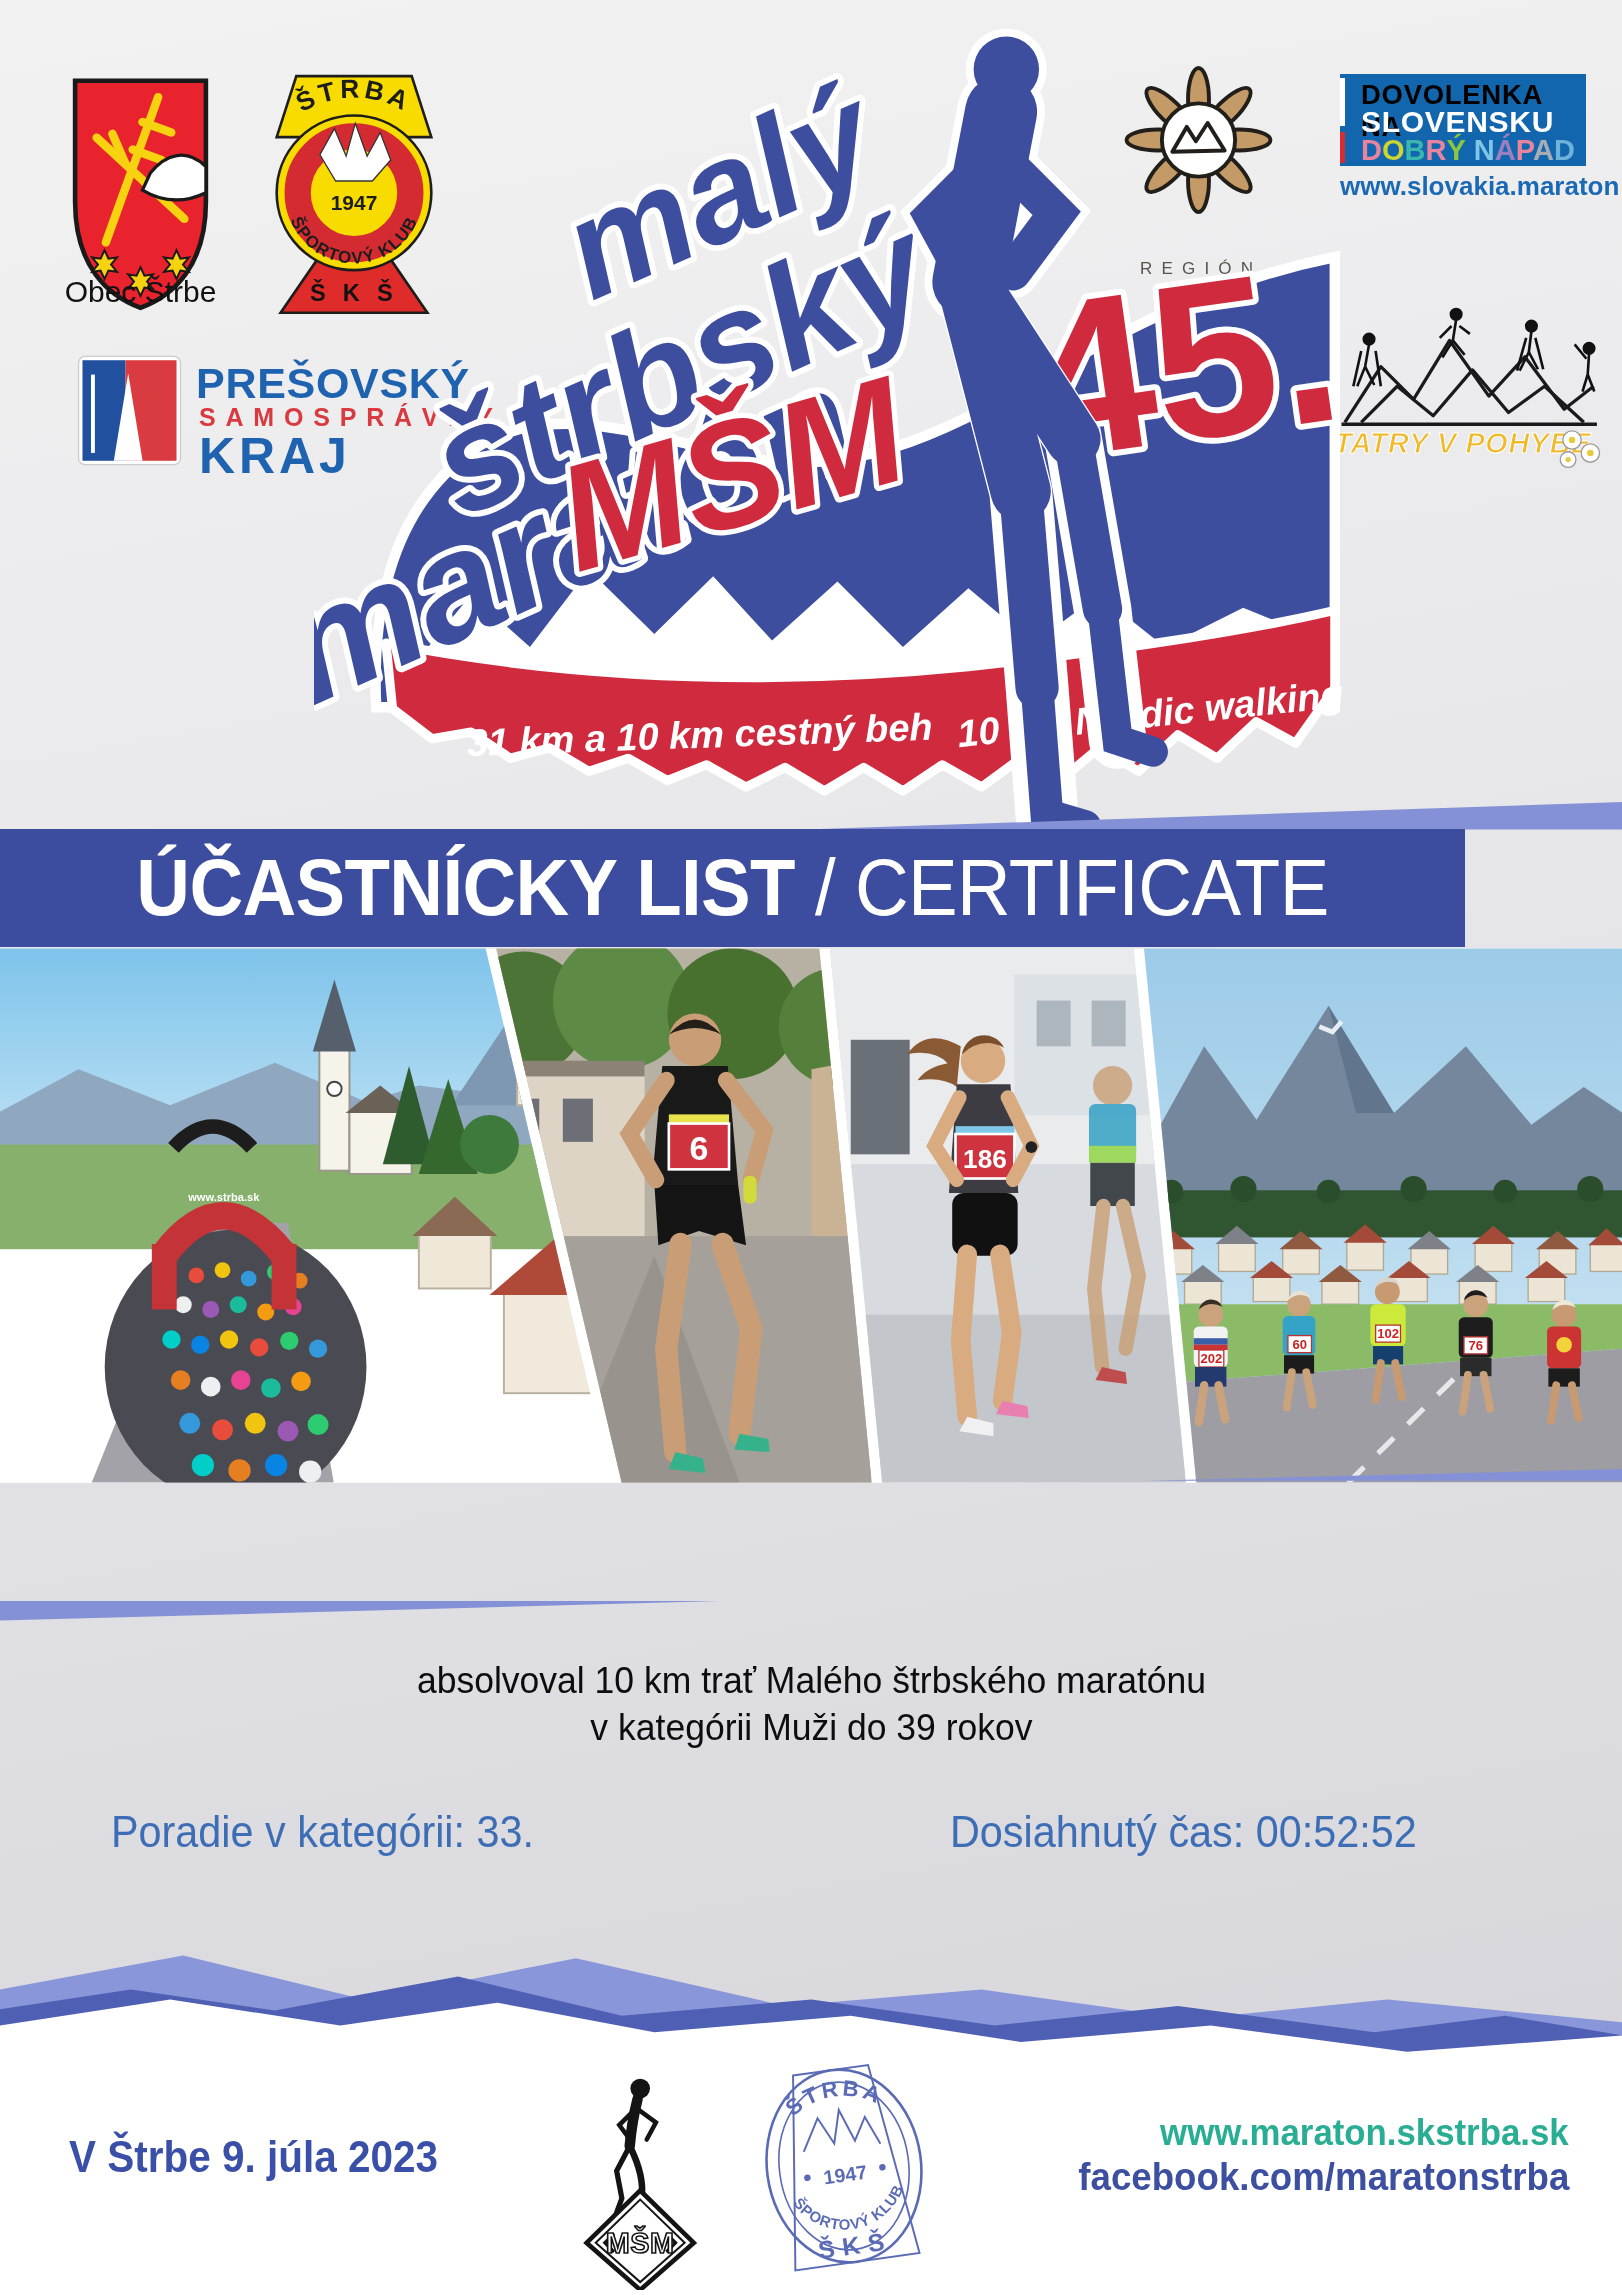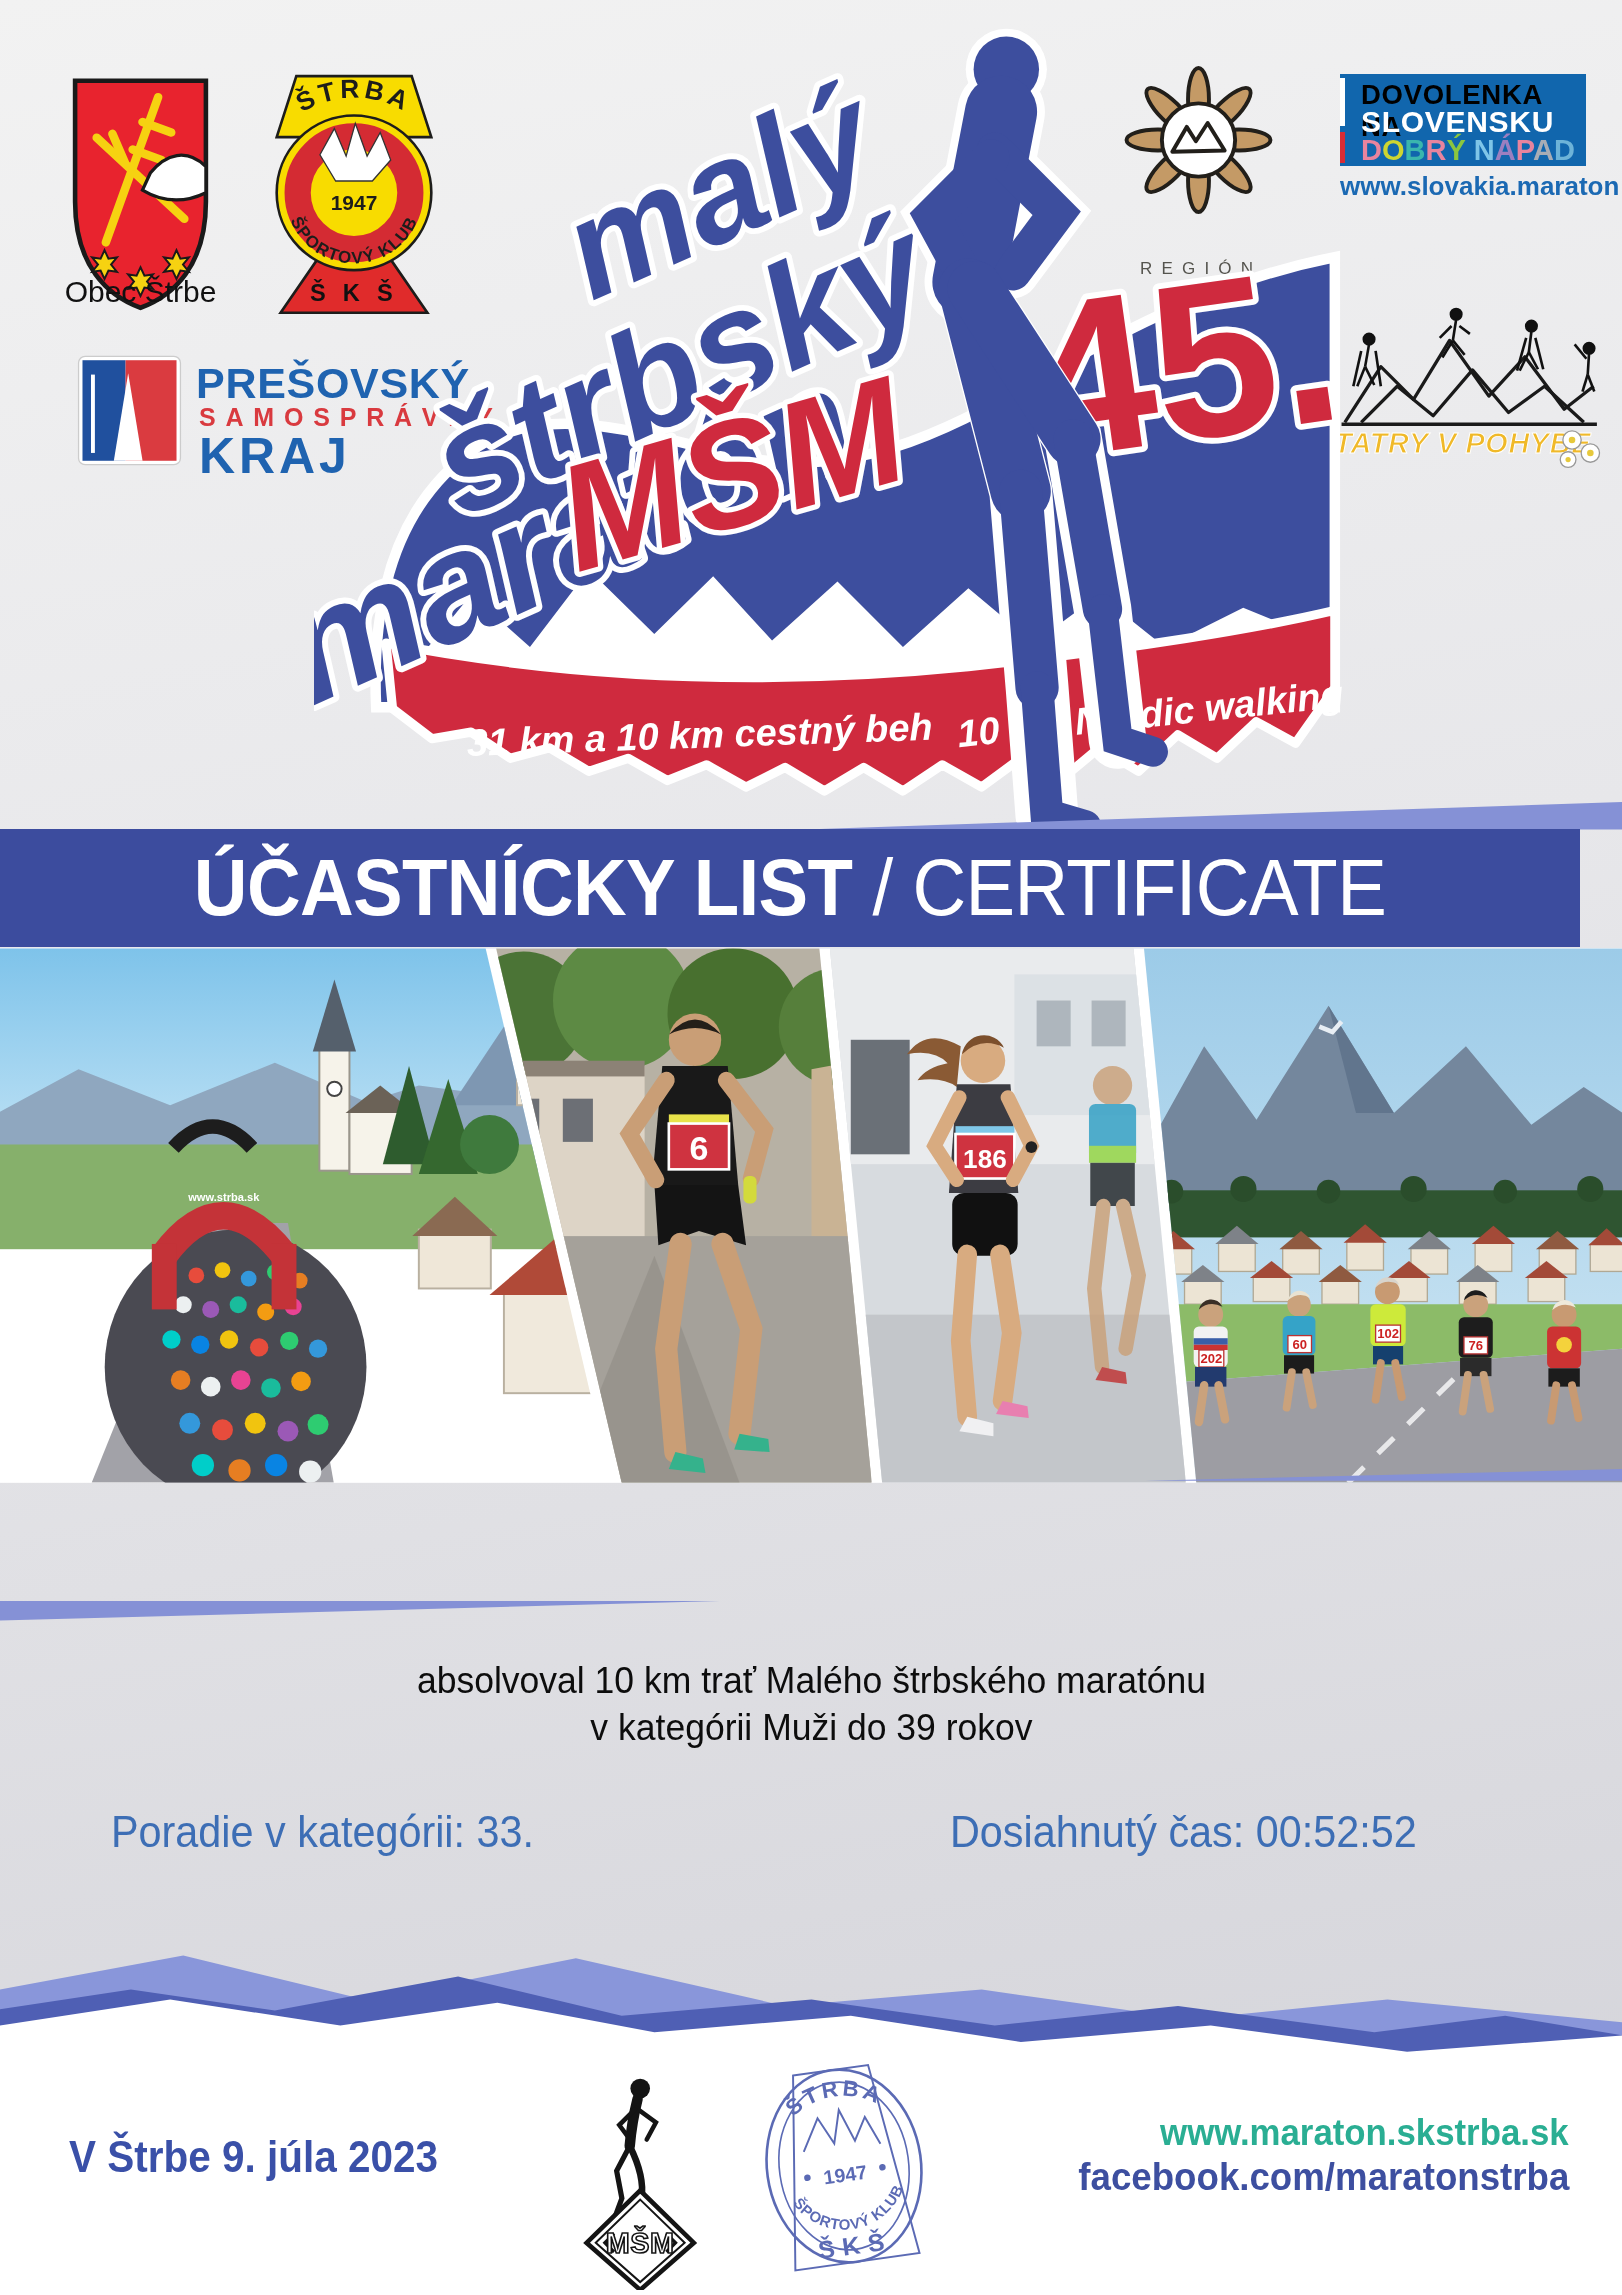--- a/index.html
+++ b/index.html
@@ -192,21 +192,21 @@
         <path d="M1080,720 L1105,1020" stroke-width="66"></path>
         <path d="M1105,1020 L1120,1215 L1178,1232" stroke-width="50"></path>
         <path d="M1010,410 L1160,640" stroke-width="84"></path>
         <path d="M1160,640 L1205,900" stroke-width="60"></path>
         <path d="M1205,900 L1228,1100 L1282,1118" stroke-width="46"></path>
       </g>
     </g>
   </svg>
 
   <div class="abs wedge" style="left:0;top:802px;width:1623px;height:27.5px;clip-path:polygon(805px 27.5px,1623px 0,1623px 27.5px)"></div>
-  <div class="abs band" style="left:0;top:829px;width:1580px;height:118px">
+  <div class="abs band" style="left:0;top:829px;width:1465px;height:118px">
     <div class="banner-text" style="line-height:118px;text-align:center">
       <b>ÚČASTNÍCKY LIST</b>
       <span class="en">/ CERTIFICATE</span>
     </div>
   </div>
   <div class="abs wedge" style="left:0;top:948px;width:1623px;height:23.6px;clip-path:polygon(0 0,1243px 0,0 23.6px)"></div>
 
   <svg class="abs" style="left:0;top:948px" width="1623" height="535" viewBox="0 0 2480 817">
     <defs>
       <linearGradient id="sky1" x1="0" y1="0" x2="0" y2="1">

